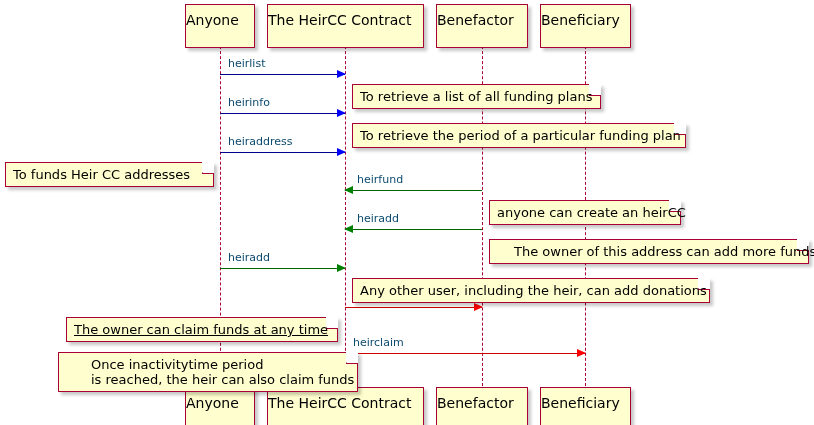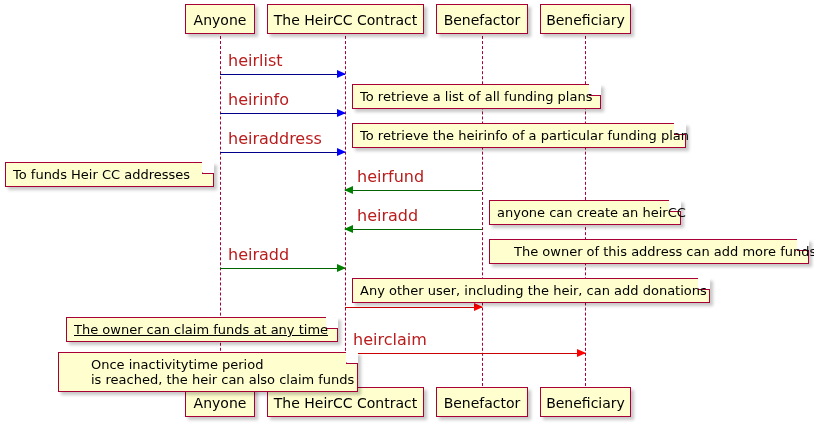--- a/index.html
+++ b/index.html
@@ -26,23 +26,22 @@
     top: 36px;
     height: 350px;
     z-index: 1;
   }
   
   .participant {
     position: absolute;
     background: #FEFECE;
     border: 1px solid #A80036;
     box-shadow: 3px 3px 3px rgba(0,0,0,0.22);
-    height: 30px;
+    height: 44px;
     line-height: 30px;
-    text-align: center;
     font-size: 14px;
     color: #000000;
     z-index: 4;
     box-sizing: border-box;
     white-space: nowrap;
   }
   
   .arrow {
     position: absolute;
     height: 0;
@@ -72,22 +71,22 @@
   }
   .arrow.left .head {
     left: -1px;
     border-right-width: 9px;
     border-right-style: solid;
   }
   .arrow .label {
     position: absolute;
     left: 8px;
     bottom: 4px;
-    font-size: 16px;
-    color: #b91c1c;
+    font-size: 11px;
+    color: #0c4a6e;
     white-space: nowrap;
   }
   .arrow.blue .shaft { border-top-color: #00008B; }
   .arrow.blue .head  { border-left-color: #0000FF; border-right-color: #0000FF; }
   .arrow.green .shaft { border-top-color: #006400; }
   .arrow.green .head  { border-left-color: #008000; border-right-color: #008000; }
   .arrow.red .shaft { border-top-color: #CC0000; }
   .arrow.red .head  { border-left-color: #FF0000; border-right-color: #FF0000; }
   
   .note {
@@ -185,21 +184,21 @@
         <div class="label">heirclaim</div>
       </div>
       <div class="arrow right red" style="left: 345px; top: 353px; width: 240px;">
         <div class="shaft"></div>
         <div class="head"></div>
         <div class="label">heirclaim</div>
       </div>
     </div>
   <div id="notes">
       <div class="note" style="left: 352px; top: 52px; width: 249px; min-height: 23px;"><span class="note-text">To retrieve a list of all funding plans</span><span class="fold"></span></div>
-      <div class="note" style="left: 352px; top: 91px; width: 334px; min-height: 23px;"><span class="note-text">To retrieve the heirinfo of a particular funding plan</span><span class="fold"></span></div>
+      <div class="note" style="left: 352px; top: 91px; width: 334px; min-height: 23px;"><span class="note-text">To retrieve the period of a particular funding plan</span><span class="fold"></span></div>
       <div class="note" style="left: 5px; top: 130px; width: 209px; min-height: 23px;"><span class="note-text">To funds Heir CC addresses</span><span class="fold"></span></div>
       <div class="note" style="left: 489px; top: 168px; width: 192px; min-height: 23px;"><span class="note-text">anyone can create an heirCC</span><span class="fold"></span></div>
       <div class="note" style="left: 489px; top: 207px; width: 320px; min-height: 23px; padding-left: 24px;"><span class="note-text">The owner of this address can add more funds</span><span class="fold"></span></div>
       <div class="note" style="left: 352px; top: 246px; width: 358px; min-height: 23px;"><span class="note-text">Any other user, including the heir, can add donations</span><span class="fold"></span></div>
       <div class="note" style="left: 66px; top: 285px; width: 272px; min-height: 23px; text-decoration: underline;"><span class="note-text">The owner can claim funds at any time</span><span class="fold"></span></div>
       <div class="note" style="left: 58px; top: 320px; width: 300px; min-height: 38px; padding-left: 32px;"><span class="note-text">Once inactivitytime period
 is reached, the heir can also claim funds</span><span class="fold"></span></div>
     </div>
 </div>
 

